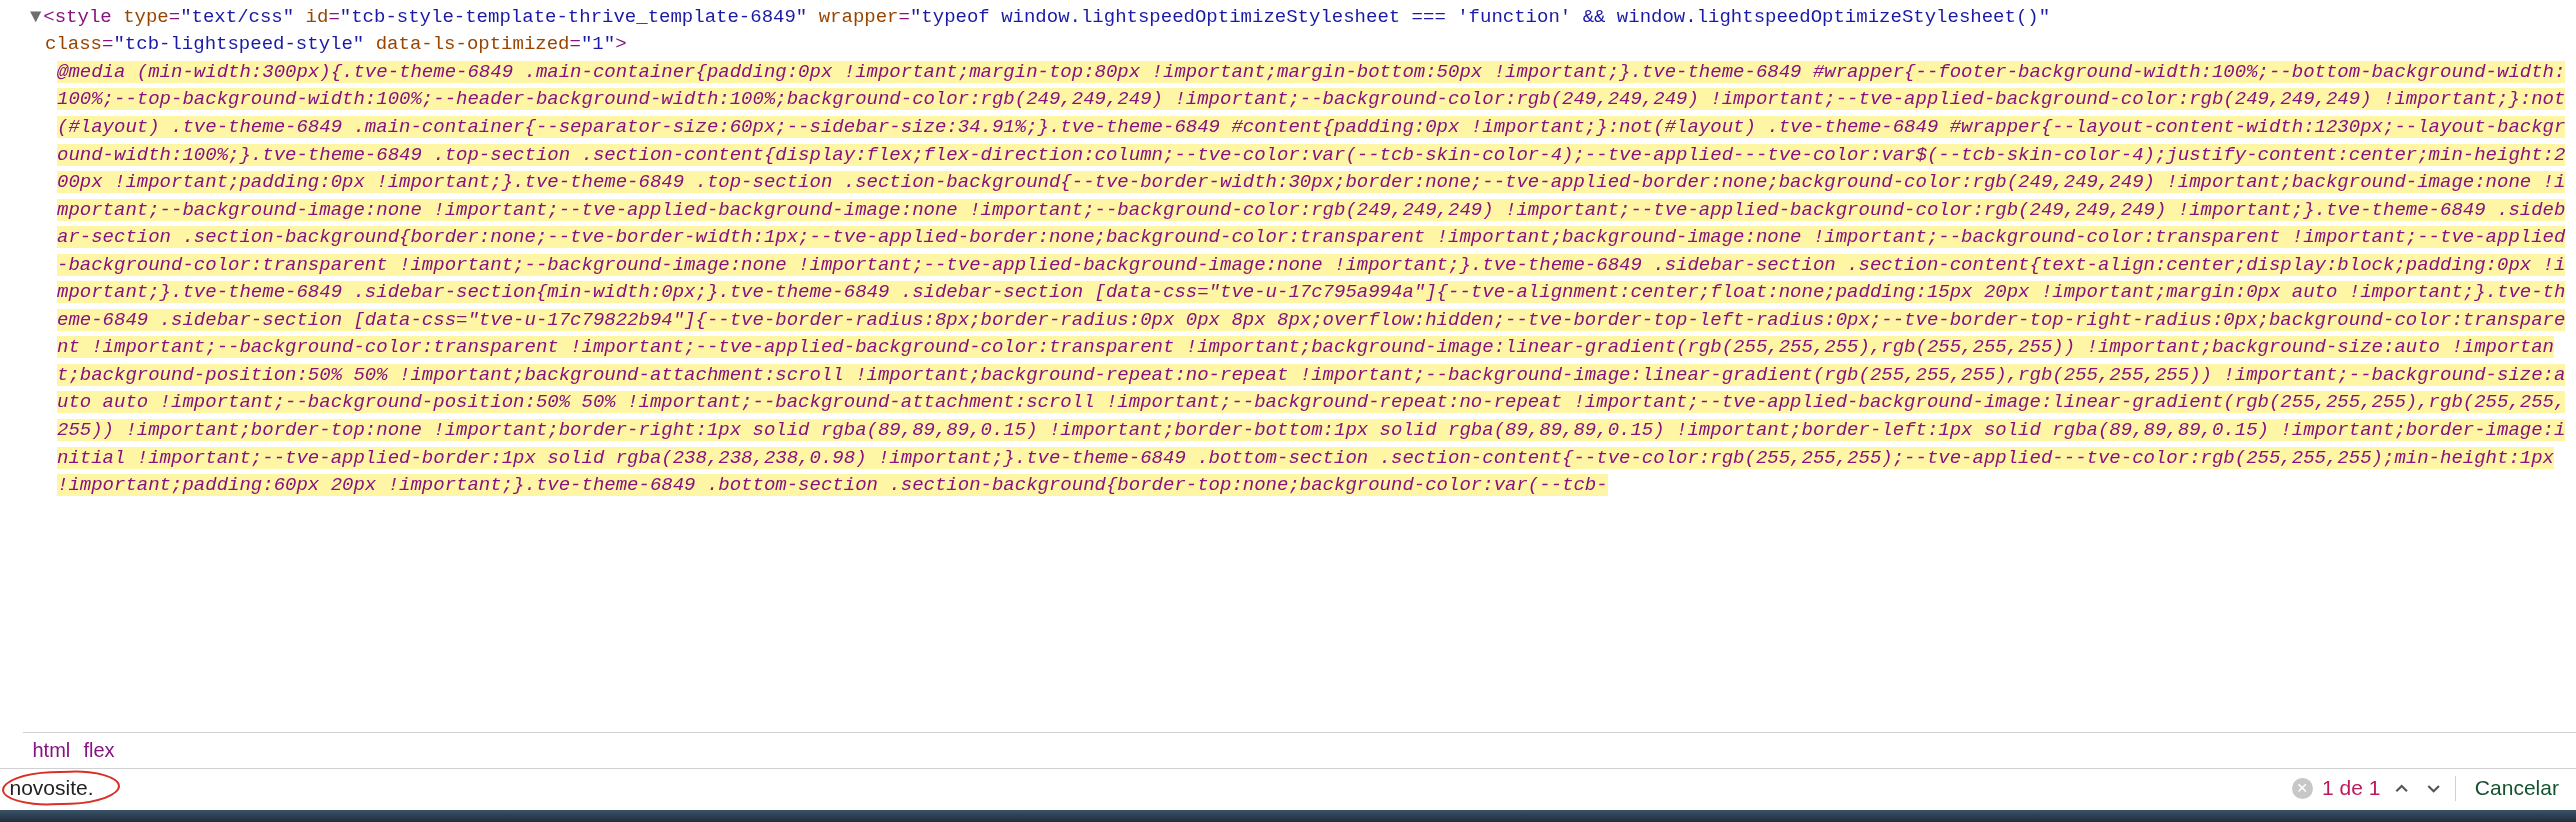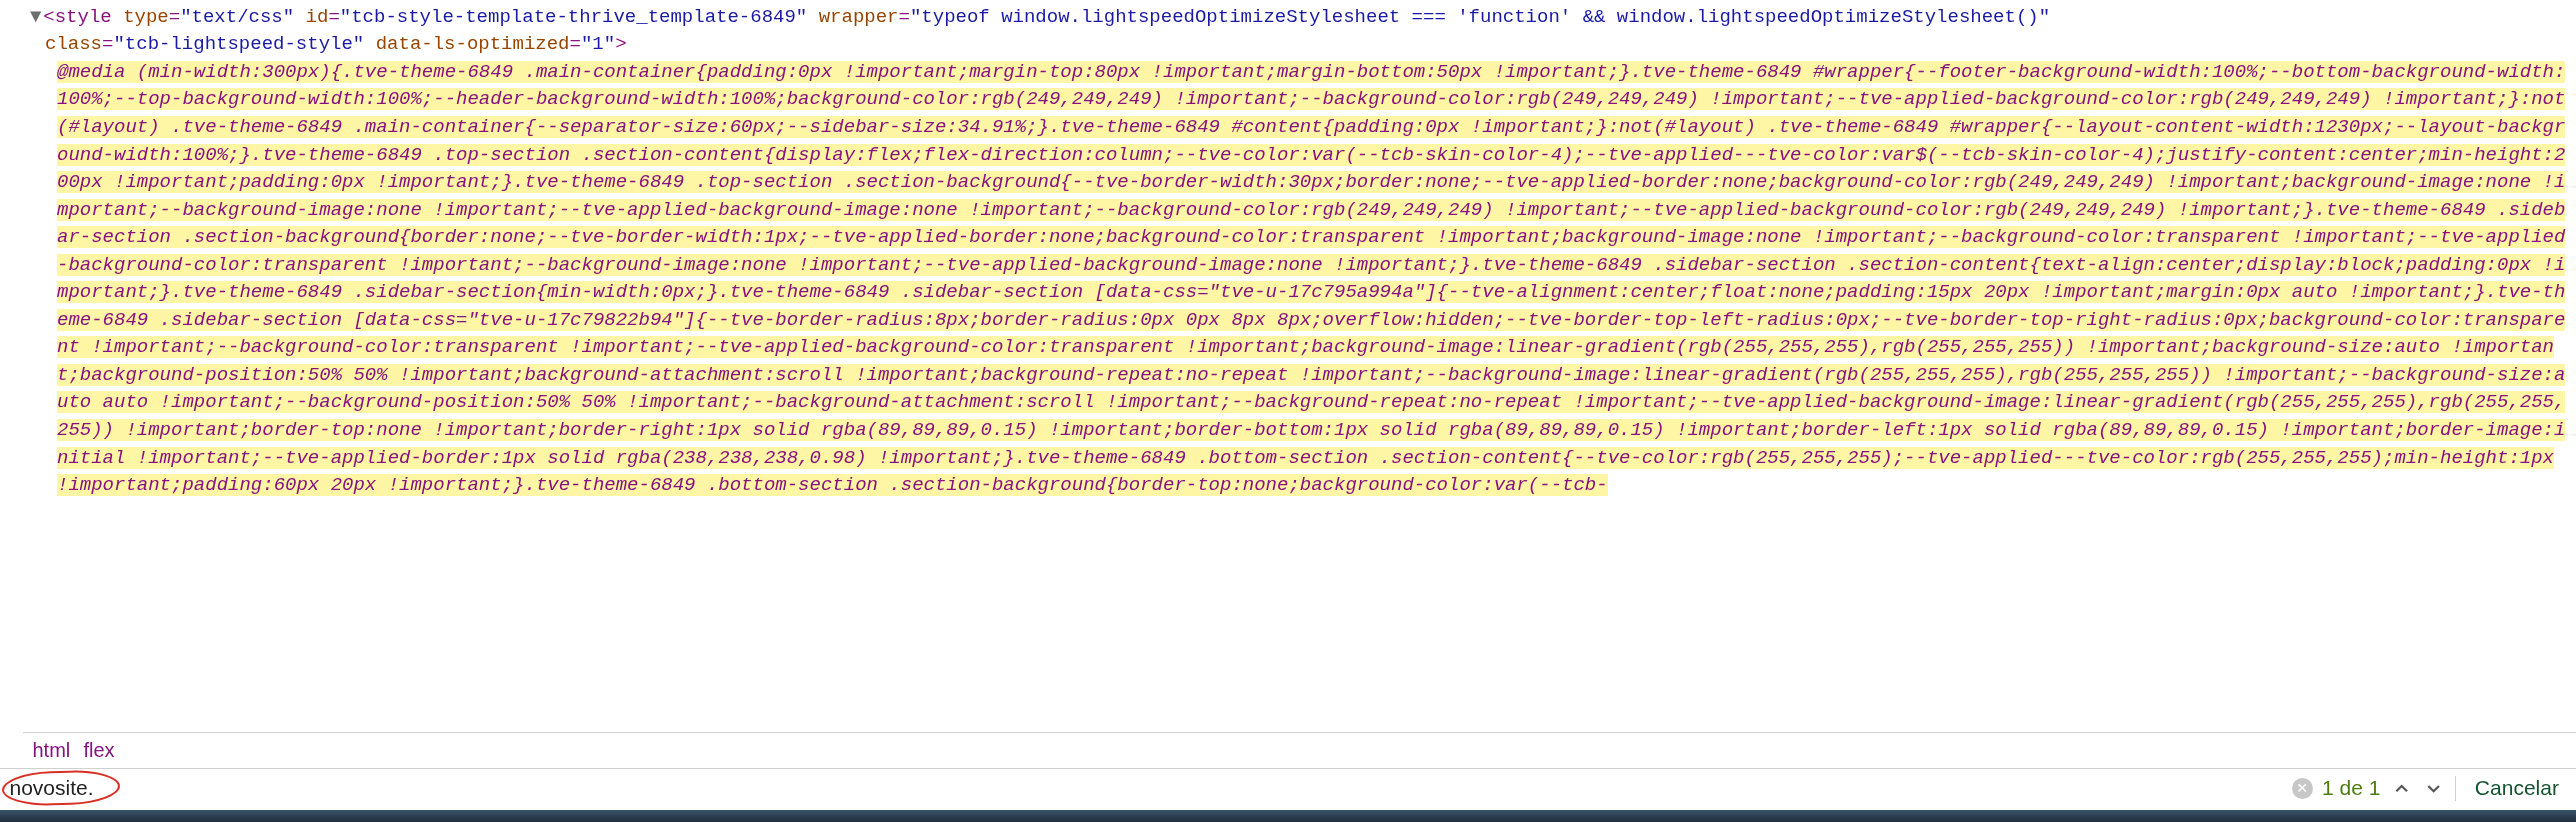--- a/index.html
+++ b/index.html
@@ -95,21 +95,21 @@
   }
   .clear-btn {
     width: 21px; height: 21px;
     border-radius: 50%;
     background: #c7c7c7;
     color: #fff;
     display:flex; align-items:center; justify-content:center;
     font-size: 14.2px;
     cursor: pointer;
   }
-  .match-count { color: #4d7c0f; white-space: nowrap; }
+  .match-count { color: #be185d; white-space: nowrap; }
   .nav-btn {
     width: 23px; height: 23px;
     display:flex; align-items:center; justify-content:center;
     color: #555;
     cursor: pointer;
     font-size: 15px;
   }
   .divider {
     width: 0.9px; height: 25px; background: #d0d0d0;
   }

